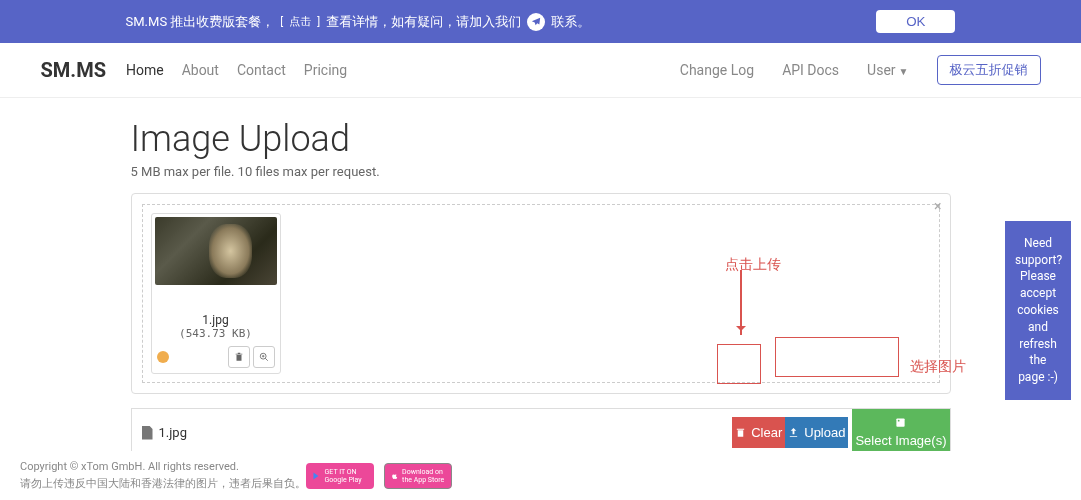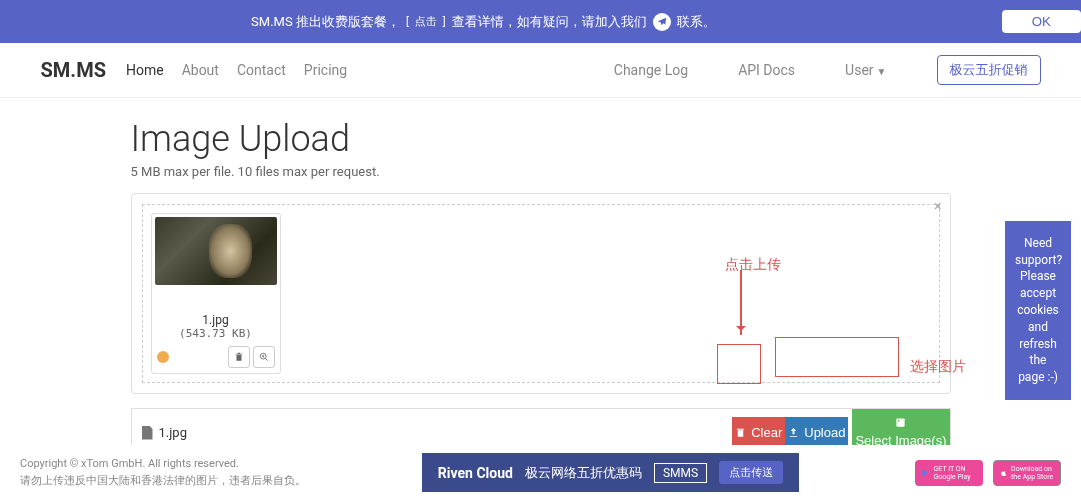--- a/index.html
+++ b/index.html
@@ -1,30 +1,30 @@
 <!DOCTYPE html>
 <html><head>
   <meta charset="utf-8">
   <style>
     * { margin: 0; padding: 0; box-sizing: border-box; }
     body { font-family: -apple-system, BlinkMacSystemFont, "Segoe UI", Roboto, sans-serif; font-size: 14px; color: #333; background: #fff; }
     
-    .banner { background: #5764c6; color: #fff; padding: 10px 0; display: flex; align-items: center; justify-content: flex-end; gap: 6px; }
+    .banner { background: #5764c6; color: #fff; padding: 10px 0; display: flex; align-items: center; justify-content: center; gap: 6px; }
     .banner-text { font-size: 13px; }
     .banner-link { color: #fff; text-decoration: none; }
     .banner-small { font-size: 11px; }
     .telegram-icon { width: 18px; height: 18px; background: #fff; border-radius: 50%; display: inline-flex; align-items: center; justify-content: center; }
     .ok-btn { background: #fff; color: #5764c6; border: none; padding: 4px 30px; border-radius: 4px; margin-left: 280px; cursor: pointer; }
     
     .navbar { background: #fff; border-bottom: 1px solid #eee; padding: 12px 0; }
     .navbar-inner { max-width: 1040px; margin: 0 auto; display: flex; align-items: center; padding: 0 20px; }
     .brand { font-size: 20px; font-weight: bold; color: #333; margin-right: 20px; }
     .nav-link { color: #333; text-decoration: none; margin-right: 18px; font-size: 14px; }
     .nav-link.dim { color: #888; }
-    .nav-right { margin-left: auto; display: flex; align-items: center; gap: 32px; }
+    .nav-right { margin-left: auto; display: flex; align-items: center; gap: 10px; }
     .promo-btn { border: 1px solid #5764c6; color: #5764c6; padding: 5px 12px; border-radius: 4px; background: #fff; font-size: 13px; }
     .caret { font-size: 10px; margin-left: 3px; }
     
     .container { max-width: 860px; margin: 0 auto; padding: 20px; }
     .page-title { font-size: 36px; font-weight: 300; margin-bottom: 4px; }
     .page-subtitle { font-size: 13px; color: #666; margin-bottom: 14px; }
     
     .upload-panel { border: 1px solid #ddd; border-radius: 4px; padding: 10px; position: relative; }
     .close-x { position: absolute; top: 4px; right: 8px; color: #aaa; font-size: 14px; cursor: pointer; }
     .dropzone { border: 1px dashed #ccc; padding: 8px; min-height: 170px; }
@@ -172,26 +172,20 @@
 
 </div>
 
 <div class="support-box">Need support? Please accept cookies and refresh the page :-)</div>
 
 <div class="footer">
   <div class="footer-text">
     <div>Copyright © xTom GmbH. All rights reserved.</div>
     <div>请勿上传违反中国大陆和香港法律的图片，违者后果自负。</div>
   </div>
-  <div class="riven-banner">
-    <span class="riven-logo">Riven Cloud</span>
-    <span>极云网络五折优惠码</span>
-    <span class="smms-badge">SMMS</span>
-    <span class="riven-btn">点击传送</span>
-  </div>
   <div class="store-badges">
     <a class="store-badge">
       <svg width="14" height="14" viewBox="0 0 24 24">
           <path fill="#4285f4" d="M4 2l14 10L4 22z"></path>
         </svg>
       <span>GET IT ON Google Play</span>
     </a>
     <a class="store-badge apple">
       <svg width="14" height="14" viewBox="0 0 24 24" fill="#fff">
           <path d="M17 13c0-3 2-4 2-4s-1-2-3-2-2 1-4 1-2-1-4-1-4 2-4 6 3 9 5 9 2-1 4-1 2 1 4 1 3-3 4-5c-3-1-4-4-4-4z"></path>

